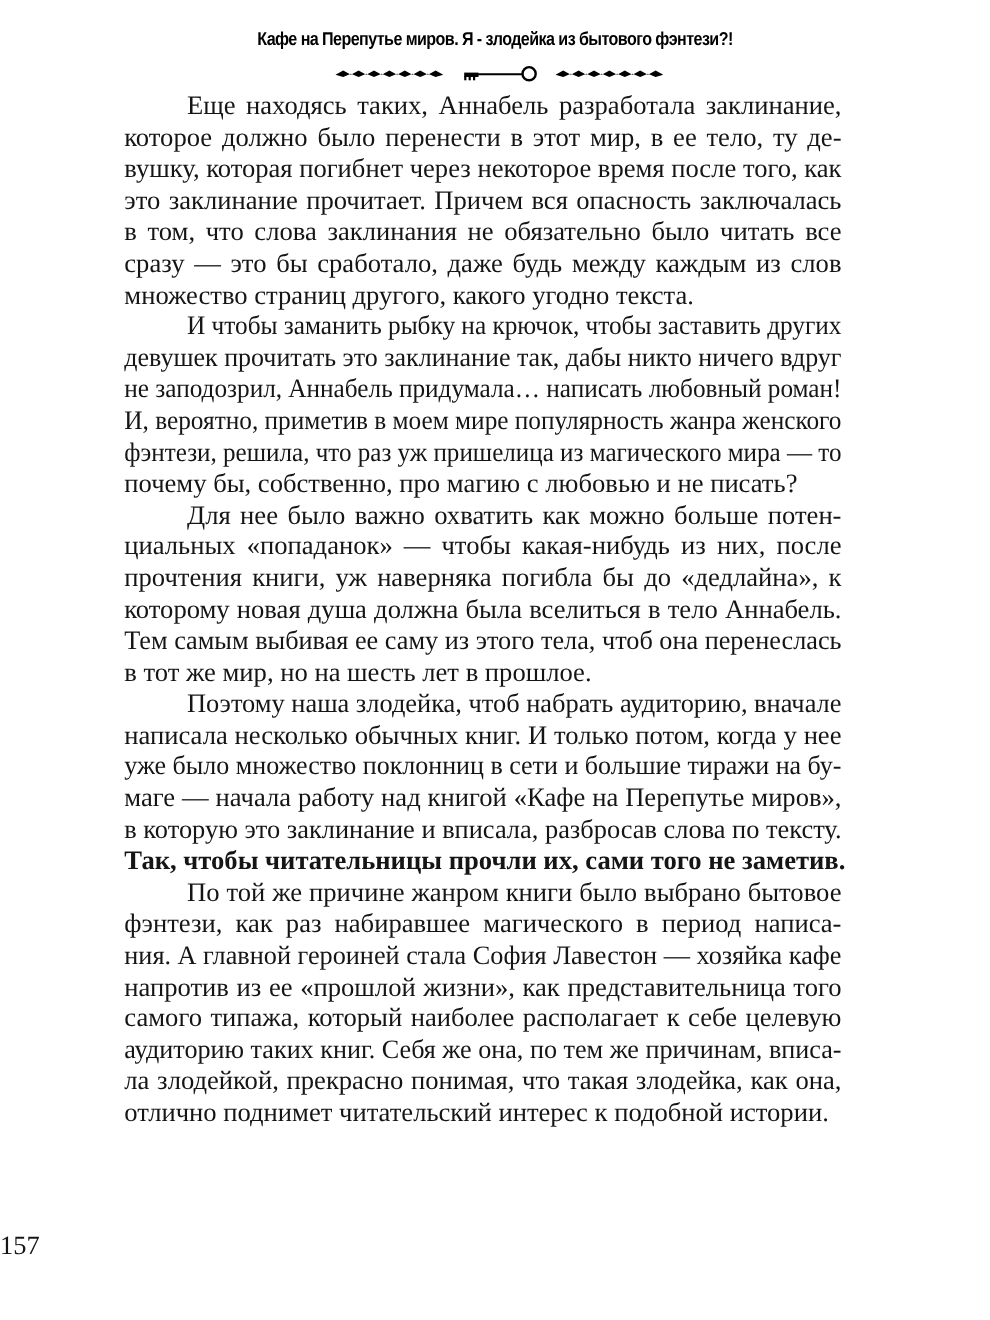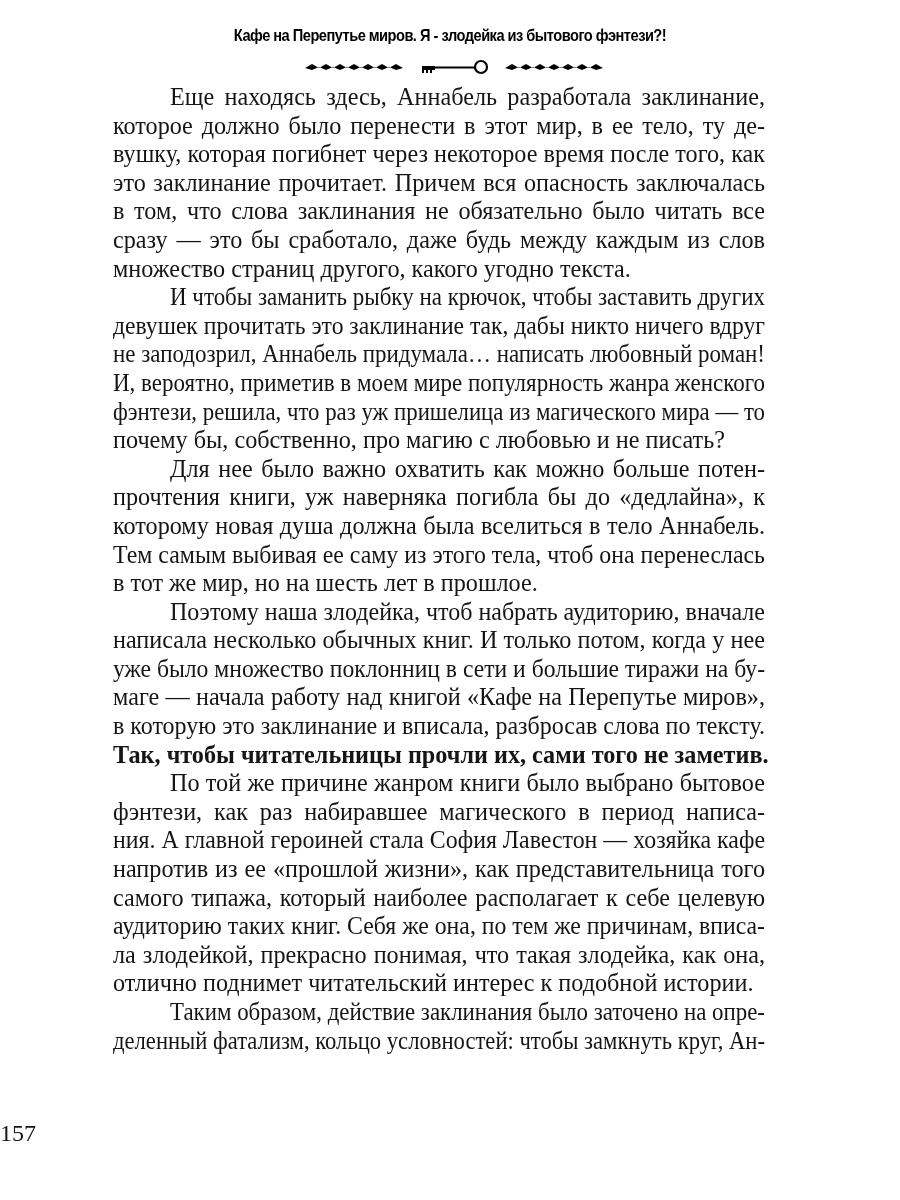--- a/index.html
+++ b/index.html
@@ -51,40 +51,41 @@
   </g>
 
   <g fill="#000">
     <path d="M205 12 L212 8 L219 12 L226 8 L233 12 L240 8 L247 12 L254 8 L261 12 L268 8 L275 12 L282 8 L289 12 L296 8 L303 12 L296 14 L289 11 L282 14 L275 11 L268 14 L261 11 L254 14 L247 11 L240 14 L233 11 L226 14 L219 11 L212 14 Z"></path>
   </g>
 </svg>
 
 <div class="text-body">
 
   <div>
-    <span class="line indent">Еще находясь здесь, Аннабель разработала заклинание,</span>
+    <span class="line indent">Еще находясь таких, Аннабель разработала заклинание,</span>
     <span class="line">которое должно было перенести в этот мир, в ее тело, ту де-</span>
     <span class="line" style="width: 652.531px; padding-left: 0px; box-sizing: border-box; transform: scaleX(0.999186); text-align-last: justify;">вушку, которая погибнет через некоторое время после того, как</span>
     <span class="line">это заклинание прочитает. Причем вся опасность заключалась</span>
     <span class="line">в том, что слова заклинания не обязательно было читать все</span>
     <span class="line">сразу — это бы сработало, даже будь между каждым из слов</span>
     <span class="line last" style="text-align-last: left;">множество страниц другого, какого угодно текста.</span>
   </div>
 
   <div>
     <span class="line indent" style="width: 686.244px; padding-left: 59.9937px; box-sizing: border-box; transform: scaleX(0.9501); text-align-last: justify;">И чтобы заманить рыбку на крючок, чтобы заставить других</span>
     <span class="line" style="width: 667.281px; padding-left: 0px; box-sizing: border-box; transform: scaleX(0.977099); text-align-last: justify;">девушек прочитать это заклинание так, дабы никто ничего вдруг</span>
     <span class="line" style="width: 687.141px; padding-left: 0px; box-sizing: border-box; transform: scaleX(0.94886); text-align-last: justify;">не заподозрил, Аннабель придумала… написать любовный роман!</span>
     <span class="line" style="width: 685.953px; padding-left: 0px; box-sizing: border-box; transform: scaleX(0.950502); text-align-last: justify;">И, вероятно, приметив в моем мире популярность жанра женского</span>
     <span class="line" style="width: 691.406px; padding-left: 0px; box-sizing: border-box; transform: scaleX(0.943006); text-align-last: justify;">фэнтези, решила, что раз уж пришелица из магического мира — то</span>
     <span class="line last" style="text-align-last: left;">почему бы, собственно, про магию с любовью и не писать?</span>
   </div>
 
   <div>
     <span class="line indent">Для нее было важно охватить как можно больше потен-</span>
+    <span class="line">циальных «попаданок» — чтобы какая-нибудь из них, после</span>
     <span class="line">прочтения книги, уж наверняка погибла бы до «дедлайна», к</span>
     <span class="line">которому новая душа должна была вселиться в тело Аннабель.</span>
     <span class="line" style="width: 661px; padding-left: 0px; box-sizing: border-box; transform: scaleX(0.986384); text-align-last: justify;">Тем самым выбивая ее саму из этого тела, чтоб она перенеслась</span>
     <span class="line last" style="text-align-last: left;">в тот же мир, но на шесть лет в прошлое.</span>
   </div>
 
   <div>
     <span class="line indent" style="width: 656.931px; padding-left: 57.4311px; box-sizing: border-box; transform: scaleX(0.992494); text-align-last: justify;">Поэтому наша злодейка, чтоб набрать аудиторию, вначале</span>
     <span class="line">написала несколько обычных книг. И только потом, когда у нее</span>
     <span class="line" style="width: 667.297px; padding-left: 0px; box-sizing: border-box; transform: scaleX(0.977076); text-align-last: justify;">уже было множество поклонниц в сети и большие тиражи на бу-</span>
@@ -97,19 +98,15 @@
     <span class="line indent">По той же причине жанром книги было выбрано бытовое</span>
     <span class="line">фэнтези, как раз набиравшее магического в период написа-</span>
     <span class="line" style="width: 660.781px; padding-left: 0px; box-sizing: border-box; transform: scaleX(0.986711); text-align-last: justify;">ния. А главной героиней стала София Лавестон — хозяйка кафе</span>
     <span class="line">напротив из ее «прошлой жизни», как представительница того</span>
     <span class="line">самого типажа, который наиболее располагает к себе целевую</span>
     <span class="line" style="width: 663.5px; padding-left: 0px; box-sizing: border-box; transform: scaleX(0.982668); text-align-last: justify;">аудиторию таких книг. Себя же она, по тем же причинам, вписа-</span>
     <span class="line">ла злодейкой, прекрасно понимая, что такая злодейка, как она,</span>
     <span class="line last" style="text-align-last: left;">отлично поднимет читательский интерес к подобной истории.</span>
   </div>
 
-  <div>
-    <span class="line indent" style="width: 688.88px; padding-left: 60.2242px; box-sizing: border-box; transform: scaleX(0.946463); text-align-last: justify;">Таким образом, действие заклинания было заточено на опре-</span>
-    <span class="line" style="width: 697.016px; padding-left: 0px; box-sizing: border-box; transform: scaleX(0.935417); text-align-last: justify;">деленный фатализм, кольцо условностей: чтобы замкнуть круг, Ан-</span>
-  </div>
 </div>
 
 <div class="page-number">157</div>
 
 </body></html>

